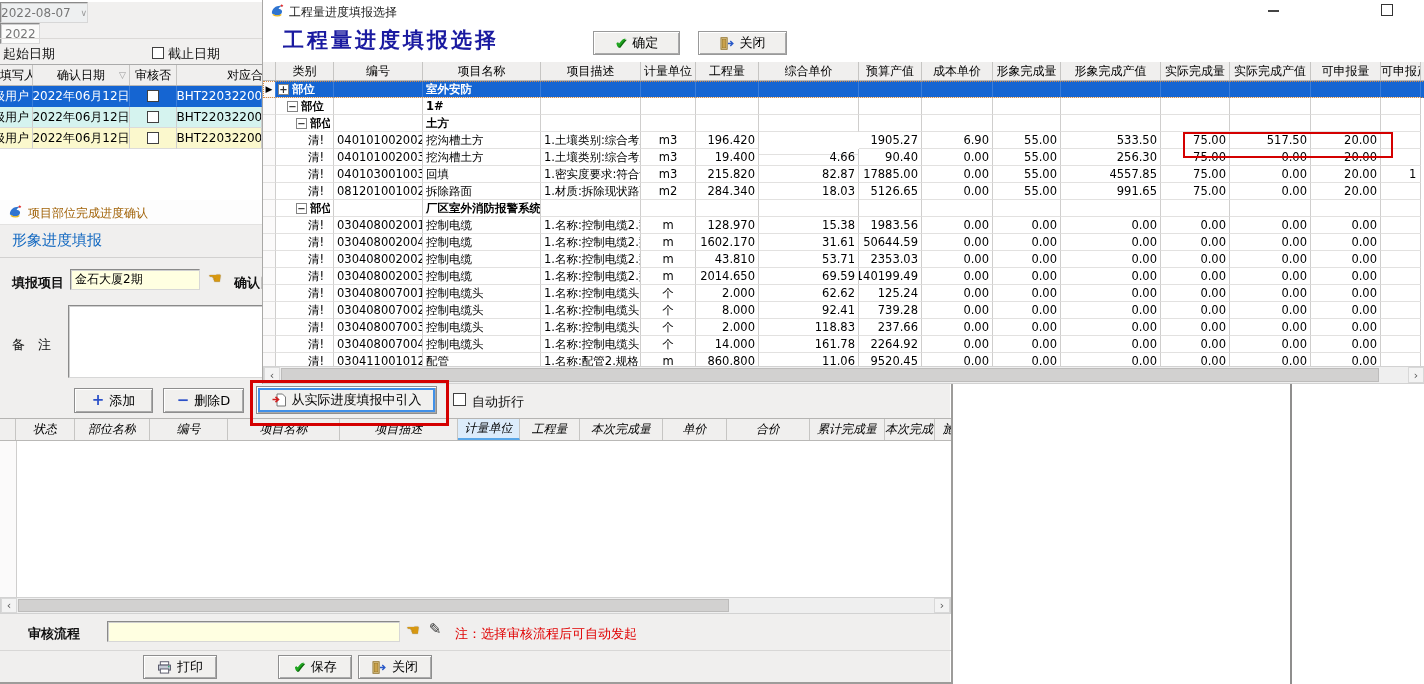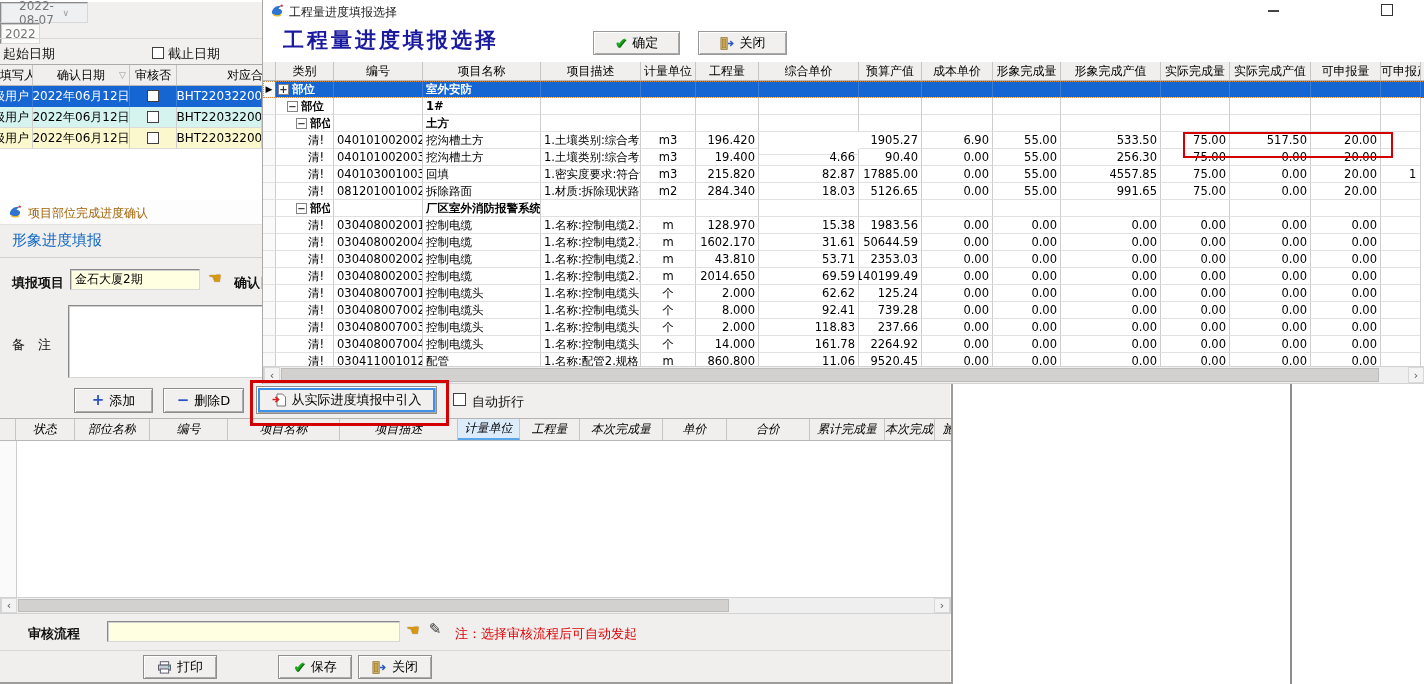--- a/index.html
+++ b/index.html
@@ -21,21 +21,21 @@
   .scroll{position:absolute;background:#efefef;box-sizing:border-box;border:1px solid #d2d2d2;}
   .scroll .arr{position:absolute;top:0;bottom:0;width:16px;display:flex;align-items:center;justify-content:center;
        color:#555;font-size:11px;background:#f3f3f3;border:1px solid #d8d8d8;box-sizing:border-box;}
   .scroll .thumb{position:absolute;top:1px;bottom:1px;background:#d2d1d0;border:1px solid #bdbcbb;box-sizing:border-box;}
 
   
   #leftwin{left:0;top:0;width:263px;height:684px;background:#f1f0ef;border-top:2px solid #fff;}
   #leftwin .toolline{position:absolute;left:0;top:36px;width:100%;border-top:1px solid #dbd9d7;}
   .fieldlabel{position:absolute;font-size:13px;color:#111;}
   #startdate{left:56px;top:40px;width:88px;height:21px;background:#eef0f1;color:#777;
-             display:flex;align-items:center;padding:0 18px;justify-content:space-between;}
+             display:flex;align-items:center;padding:0 0;justify-content:space-between;}
   #enddate{left:227px;top:40px;width:40px;height:21px;background:#fbfbfa;color:#777;
              display:flex;align-items:center;padding:0 4px;}
   .grid-table{position:absolute;background:#fff;overflow:hidden;}
   .g-head{display:flex;background:#f0efee;border-bottom:1px solid #b9b8b6;box-sizing:border-box;}
   .g-head .hc{box-sizing:border-box;border-right:1px solid #c6c5c3;display:flex;align-items:center;
               justify-content:center;height:100%;overflow:hidden;white-space:nowrap;position:relative;}
   .g-row{display:flex;box-sizing:border-box;}
   .g-row .c{box-sizing:border-box;border-right:1px solid #cfcecd;border-bottom:1px solid #dcdbda;
             overflow:hidden;white-space:nowrap;display:flex;align-items:center;padding:0 3px;}
   .num{justify-content:flex-end;}

